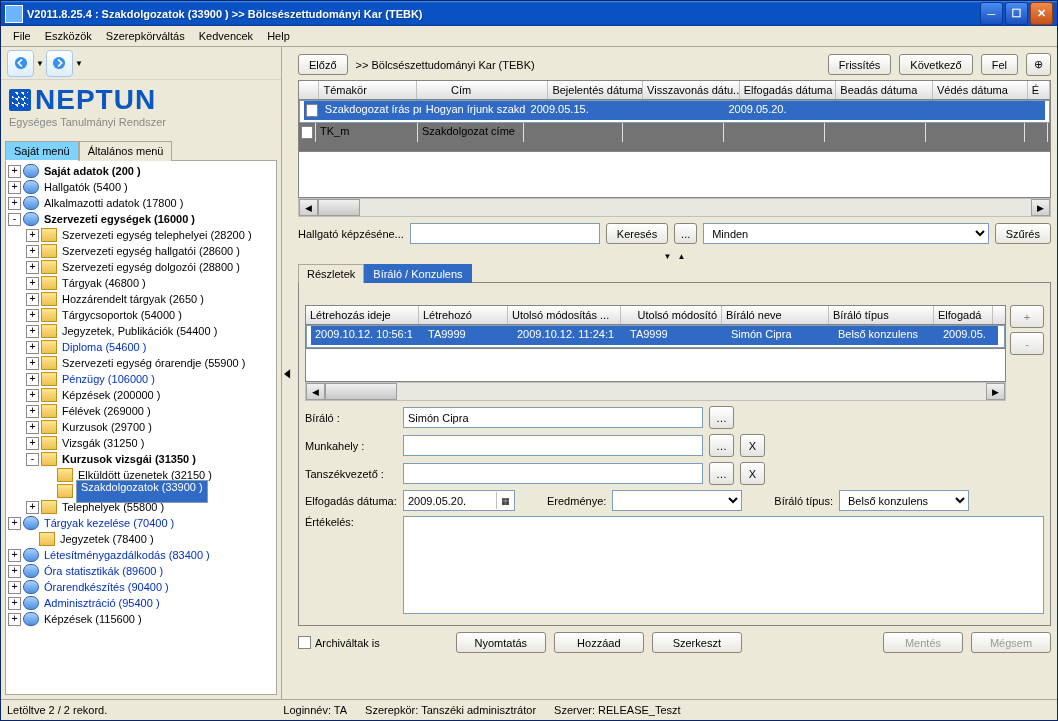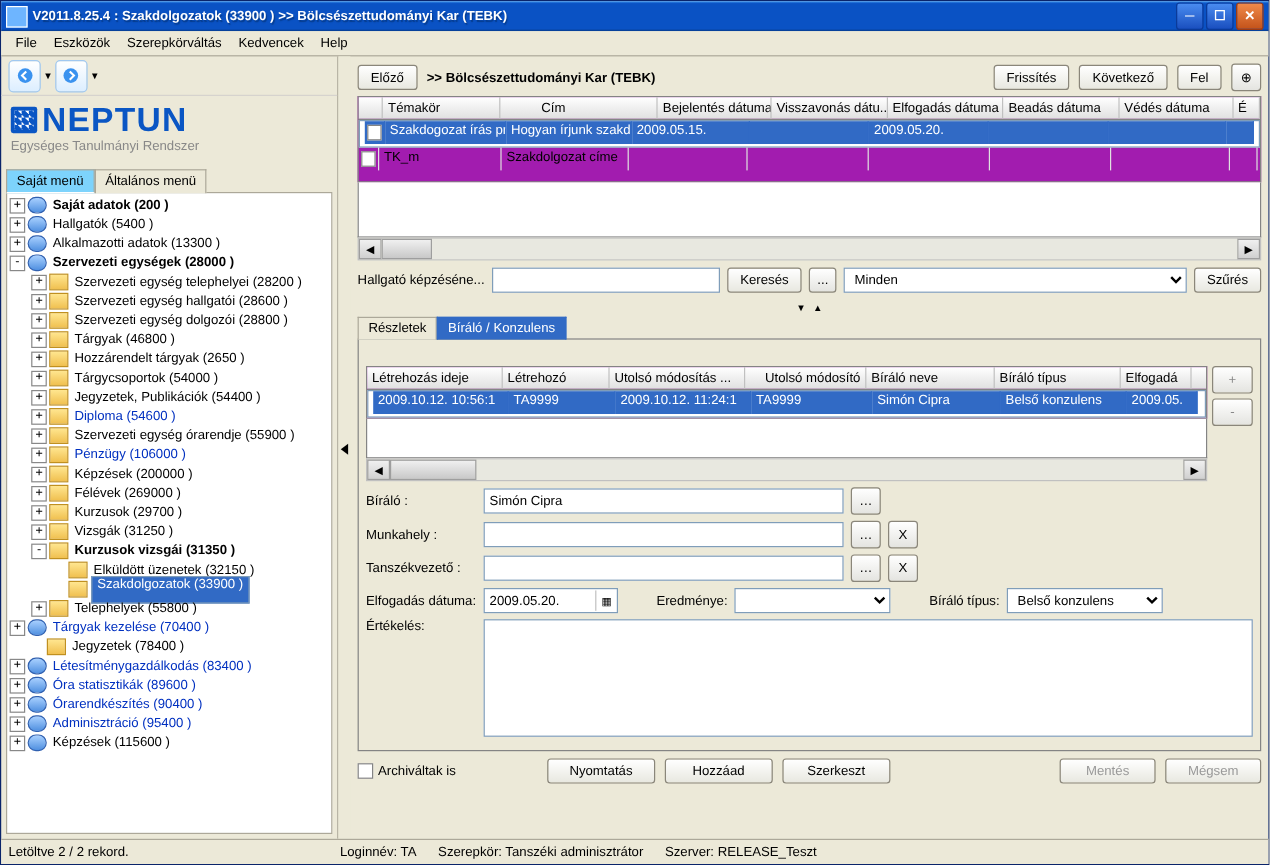--- a/index.html
+++ b/index.html
@@ -32,22 +32,22 @@
 .tico{width:14px;height:12px;background:linear-gradient(#ffe690,#f0c050);border:1px solid #c09020;margin-right:3px;}
 .tico.blue{background:linear-gradient(#a8d0ff,#5090e0);border-color:#3060b0;border-radius:7px;}
 .tlabel{padding:0 2px;}
 .tlabel.bold{font-weight:bold;}
 .tlabel.link{color:#0030c0;}
 .tlabel.sel{background:#316ac5;color:#fff;}
 .right{flex:1;display:flex;flex-direction:column;padding:6px;min-width:0;}
 .tophdr{display:flex;align-items:center;gap:8px;margin-bottom:4px;}
 .btn{height:21px;padding:0 10px;background:linear-gradient(#fff,#e8e8e0);border:1px solid #8a867a;border-radius:3px;font-size:11px;display:flex;align-items:center;}
 .btn.dis{color:#999;}
-.tophdr .path{font-weight:bold;}
-.grid{border:1px solid #848484;background:#a21caf;}
+.tophdr .path{font-weight:normal;}
+.grid{border:1px solid #848484;background:#737373;}
 .ghdr{display:flex;background:linear-gradient(#fff,#e0e0e0);border-bottom:1px solid #848484;}
 .ghc{padding:3px 4px;border-right:1px solid #c0c0c0;overflow:hidden;white-space:nowrap;}
 .grow{display:flex;}
 .gc{padding:2px 4px;border-right:1px solid #e0e0e0;overflow:hidden;white-space:nowrap;height:15px;}
 .grow.sel .gc{background:#316ac5;color:#fff;border-right-color:#316ac5;}
 .grow.sel .gc.chk{background:#316ac5;}
 .gc.chk{width:12px;padding:2px;}
 .chkbox{width:11px;height:11px;border:1px solid #848484;background:#fff;display:inline-block;}
 .hscroll{display:flex;height:17px;background:#e8e8e0;border:1px solid #c0c0c0;align-items:stretch;}
 .hscroll .arr{width:17px;background:linear-gradient(#f0f0f0,#d0d0d0);border:1px solid #9e9e9e;display:flex;align-items:center;justify-content:center;font-size:9px;}
@@ -137,26 +137,26 @@
             <span class="tlabel bold">Saját adatok (200  )</span>
           </div>
           <div class="tn" style="padding-left: 0px;">
             <span class="exp">+</span>
             <span class="tico blue"></span>
             <span class="tlabel">Hallgatók (5400  )</span>
           </div>
           <div class="tn" style="padding-left: 0px;">
             <span class="exp">+</span>
             <span class="tico blue"></span>
-            <span class="tlabel">Alkalmazotti adatok (13300  )</span>
+            <span class="tlabel">Alkalmazotti adatok (17800  )</span>
           </div>
           <div class="tn" style="padding-left: 0px;">
             <span class="exp">-</span>
             <span class="tico blue"></span>
-            <span class="tlabel bold">Szervezeti egységek (28000  )</span>
+            <span class="tlabel bold">Szervezeti egységek (16000  )</span>
           </div>
           <div class="tn" style="padding-left: 18px;">
             <span class="exp">+</span>
             <span class="tico"></span>
             <span class="tlabel">Szervezeti egység telephelyei (28200  )</span>
           </div>
           <div class="tn" style="padding-left: 18px;">
             <span class="exp">+</span>
             <span class="tico"></span>
             <span class="tlabel">Szervezeti egység hallgatói (28600  )</span>

